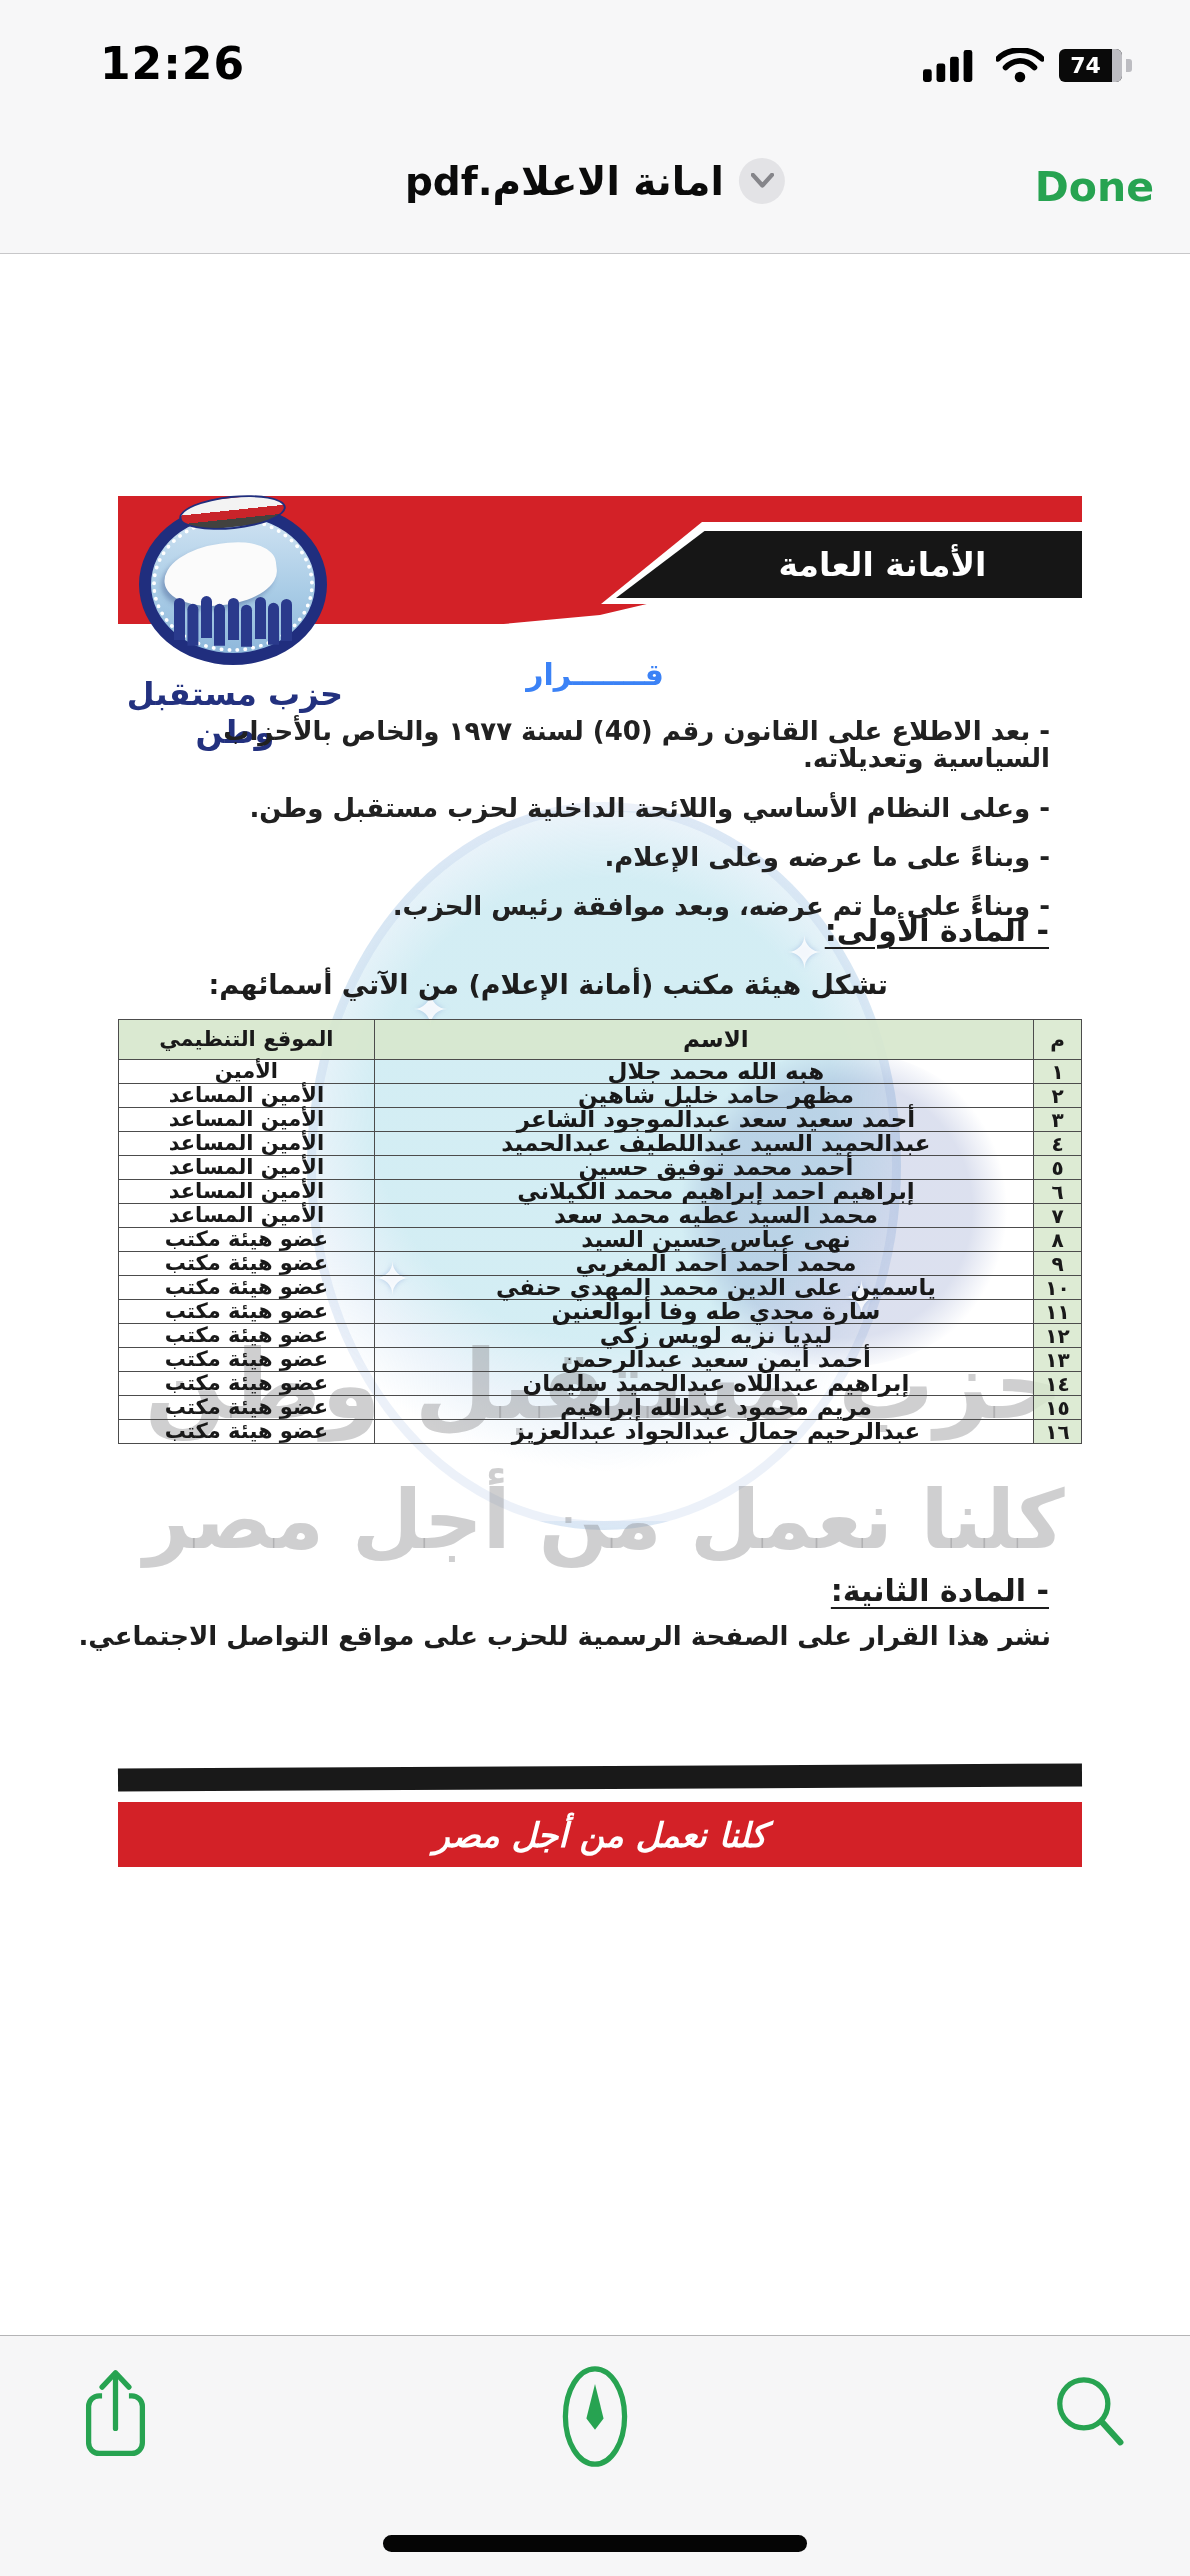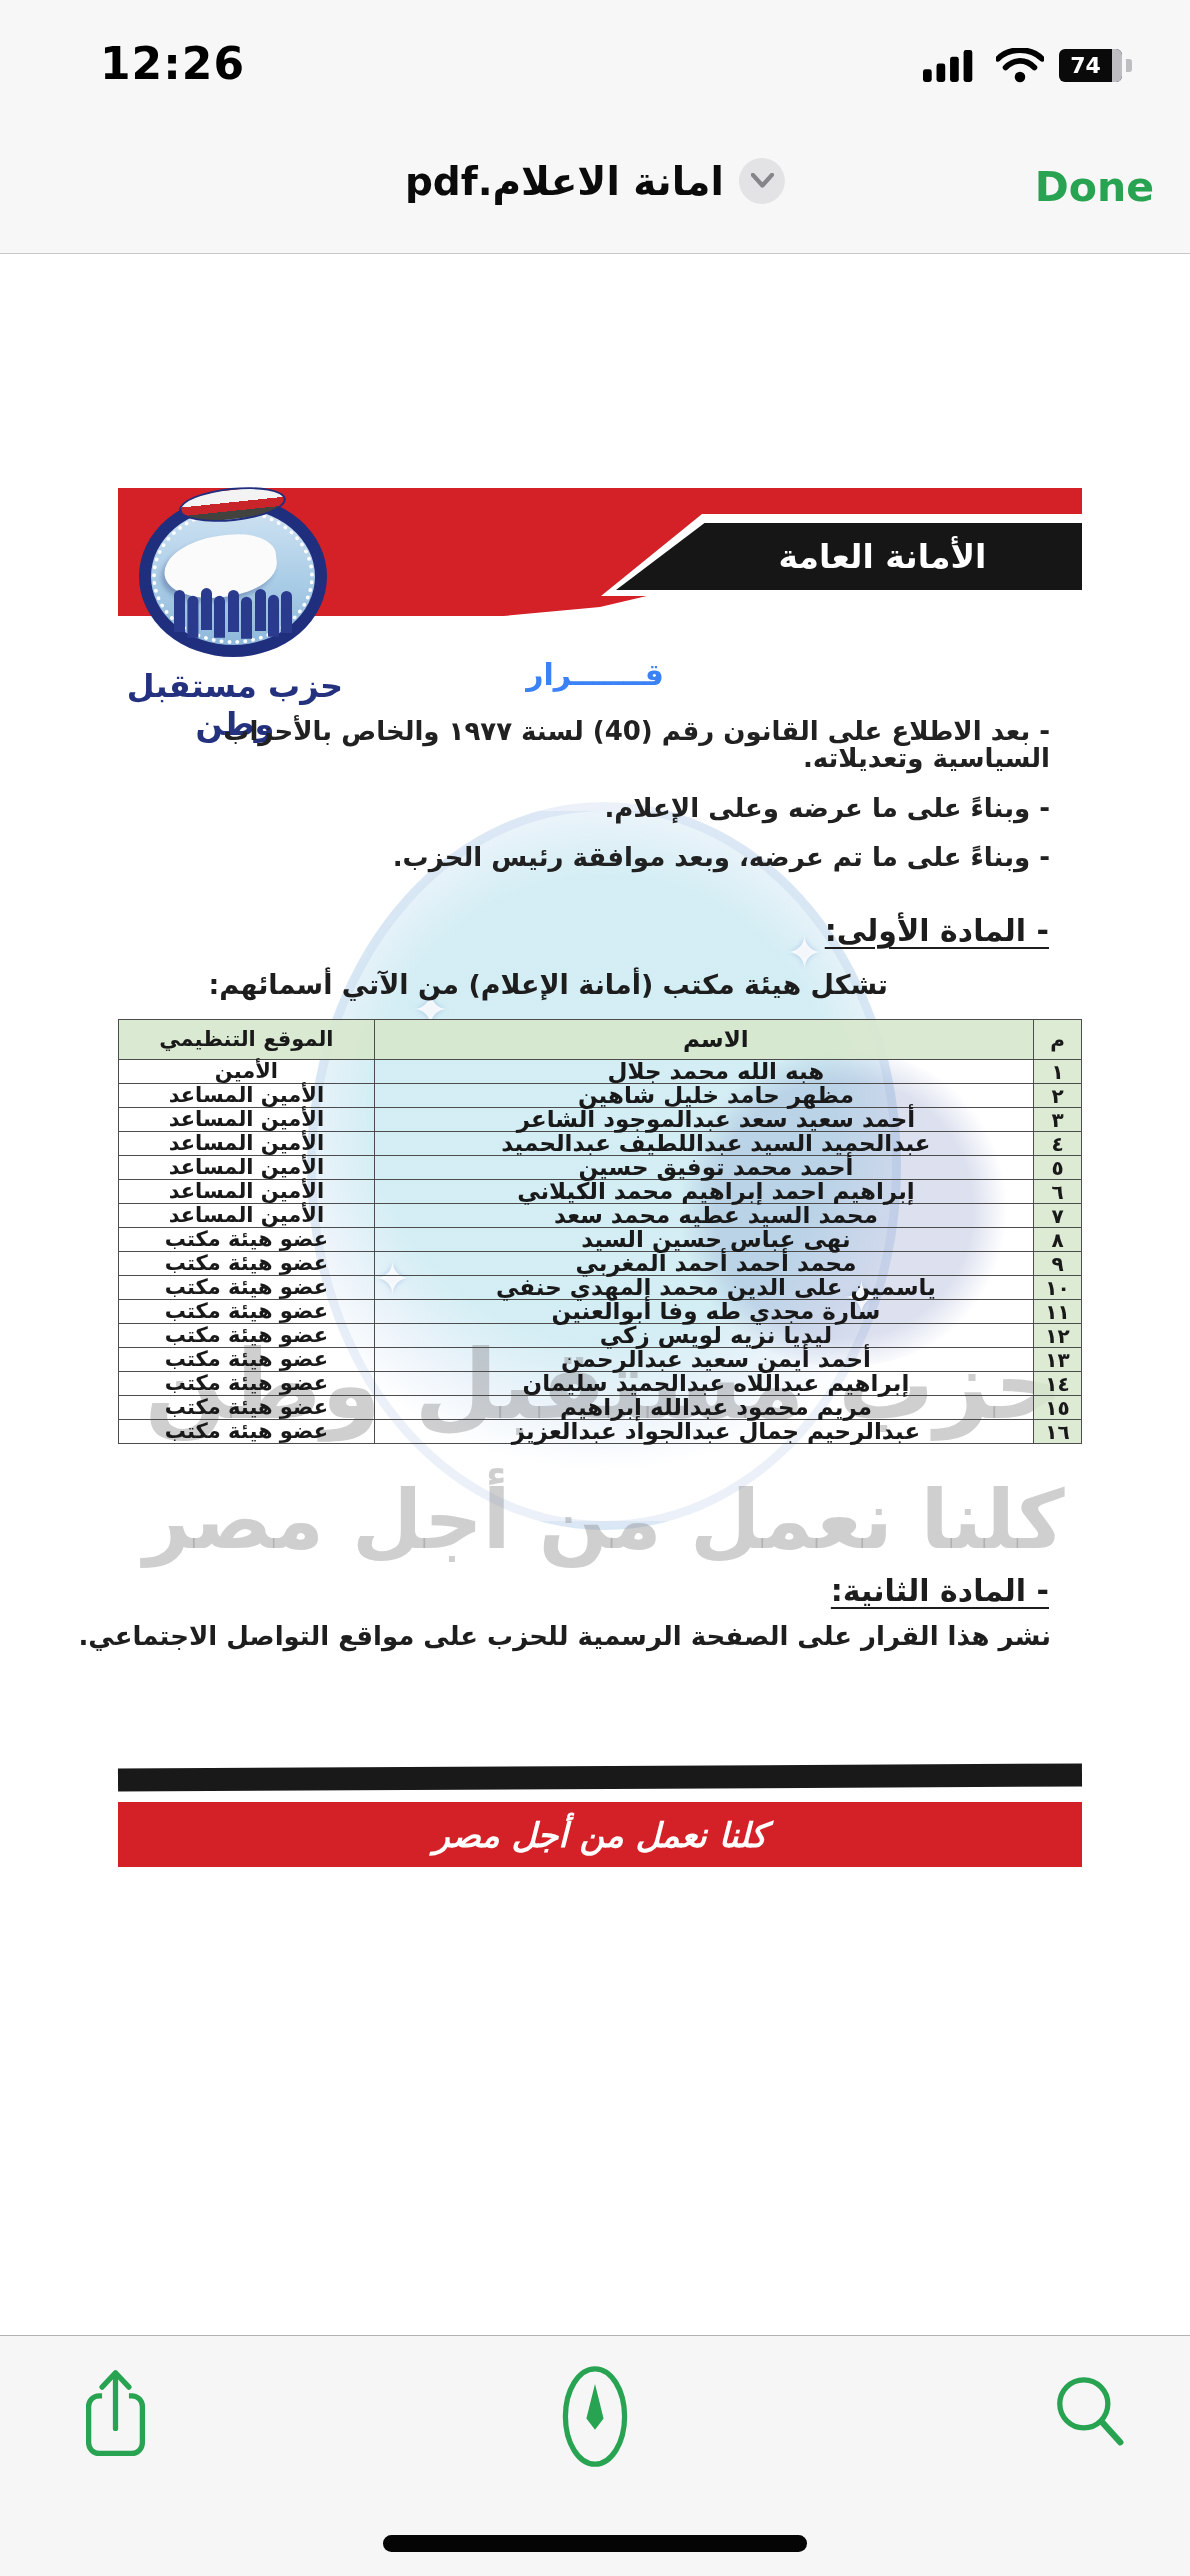--- a/index.html
+++ b/index.html
@@ -174,41 +174,42 @@
 
     <div class="wm wm-logo"></div>
     <div class="wm wm-blob1"></div>
     <div class="wm wm-star" style="left:412px; top:728px;">✦</div>
     <div class="wm wm-star" style="left:786px; top:671px;">✦</div>
     <div class="wm wm-star" style="left:374px; top:997px;">✦</div>
     <div class="wm wm-star" style="left:843px; top:1016px;">✦</div>
     <div class="wm wm-text wm-text1">حزب مستقبل وطن</div>
     <div class="wm wm-text wm-text2">كلنا نعمل من أجل مصر</div>
 
-    <div class="doc hdr" style="position:absolute;">
+    <div class="doc hdr" style="position:absolute;margin-top:8px;">
       <div class="red"></div>
       <div class="ribbon-back"></div>
       <div class="ribbon">
         <span>الأمانة العامة</span>
       </div>
       <div class="logo">
         <div class="logo-badge"></div>
         <div class="logo-eagle"></div>
         <div class="logo-crowd"></div>
         <div class="logo-flag"></div>
         <div class="party-name">حزب مستقبل وطن</div>
       </div>
     </div>
 
     <div class="doc decision-title" style="position:absolute;">قـــــــرار</div>
 
     <div class="doc preamble" style="position:absolute;">
 
         <p>- بعد الاطلاع على القانون رقم (40) لسنة ١٩٧٧ والخاص بالأحزاب السياسية وتعديلاته.</p>
 
+        <p>- وعلى النظام الأساسي واللائحة الداخلية لحزب مستقبل وطن.</p>
 
         <p>- وبناءً على ما عرضه وعلى الإعلام.</p>
 
         <p>- وبناءً على ما تم عرضه، وبعد موافقة رئيس الحزب.</p>
 
     </div>
 
     <div class="doc art-heading art1-heading">- المادة الأولى:</div>
     <div class="intro-line">تشكل هيئة مكتب (أمانة الإعلام) من الآتي أسمائهم:</div>
 

